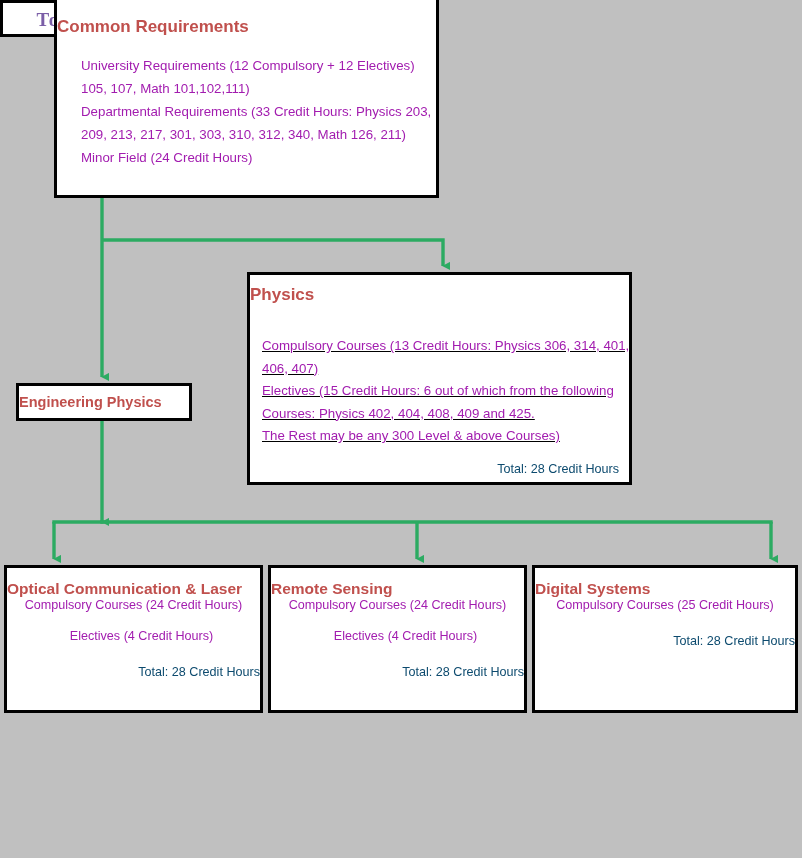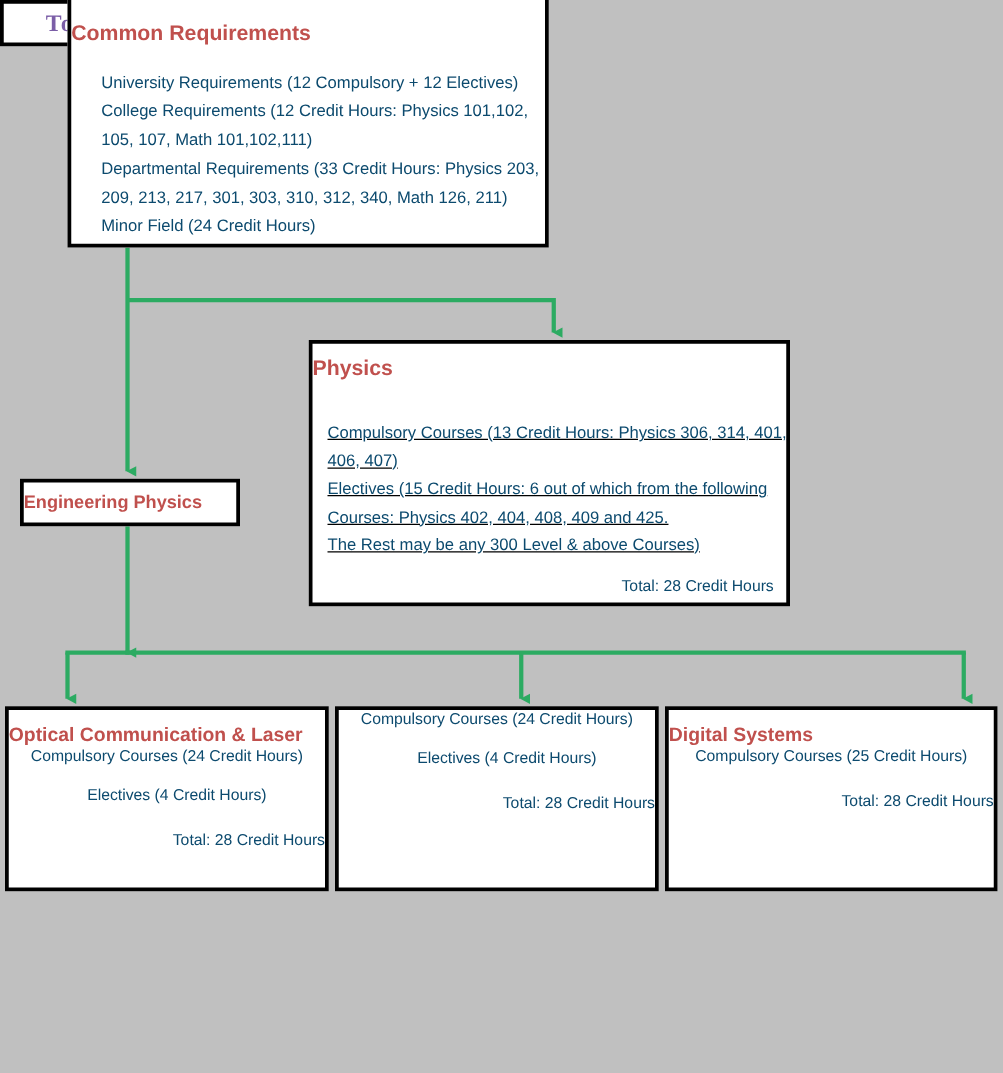--- a/index.html
+++ b/index.html
@@ -16,21 +16,21 @@
     background: #ffffff;
     border: 3px solid #000000;
     overflow: hidden;
   }
   .box-title {
     color: #c0504d;
     font-weight: bold;
     white-space: nowrap;
   }
   .body-line {
-    color: #0c4a6e;
+    color: #a21caf;
     white-space: nowrap;
   }
   .total-line {
     color: #0c4a6e;
     text-align: right;
   }
 
   
   #common-box { left: 54px; top: -3px; width: 385px; height: 201px; padding: 8px 0 0 0; }
   #common-box .box-title { font-size: 17px; margin-top: 9px; }
@@ -110,21 +110,20 @@
       <path d="M102,522 L771,522" stroke-linecap="square"></path>
       <path d="M417,522 L417,559" marker-end="url(#arrowhead)"></path>
       <path d="M771,522 L771,559" marker-end="url(#arrowhead)"></path>
     </g>
   </svg>
 
   <div class="box" id="common-box">
     <div class="box-title">Common Requirements</div>
     <div class="body">
       <div class="body-line">University Requirements (12 Compulsory + 12 Electives)</div>
-      <div class="body-line">College Requirements (12 Credit Hours: Physics 101,102,</div>
       <div class="body-line">105, 107,  Math 101,102,111)</div>
       <div class="body-line">Departmental Requirements (33 Credit Hours: Physics 203,</div>
       <div class="body-line">209, 213,  217, 301, 303, 310,  312, 340,  Math 126,  211)</div>
       <div class="body-line">Minor Field (24 Credit Hours)</div>
     </div>
 
   </div>
 
   <div class="box" id="physics-box">
     <div class="box-title">Physics</div>
@@ -143,20 +142,21 @@
   </div>
 
   <div class="box track-box" id="optical-box">
     <div class="box-title">Optical Communication &amp; Laser</div>
     <span class="body-line l1">Compulsory Courses (24 Credit Hours)</span>
     <span class="body-line l2">Electives (4 Credit Hours)</span>
     <div class="total-line">Total: 28 Credit Hours</div>
   </div>
 
   <div class="box track-box" id="remote-box">
+    <div class="box-title">Remote Sensing</div>
     <span class="body-line l1">Compulsory Courses (24 Credit Hours)</span>
     <span class="body-line l2">Electives (4 Credit Hours)</span>
     <div class="total-line">Total: 28  Credit Hours</div>
   </div>
 
   <div class="box track-box" id="digital-box">
     <div class="box-title">Digital Systems</div>
     <span class="body-line l1">Compulsory Courses (25 Credit Hours)</span>
     <div class="total-line">Total: 28  Credit Hours</div>
   </div>

